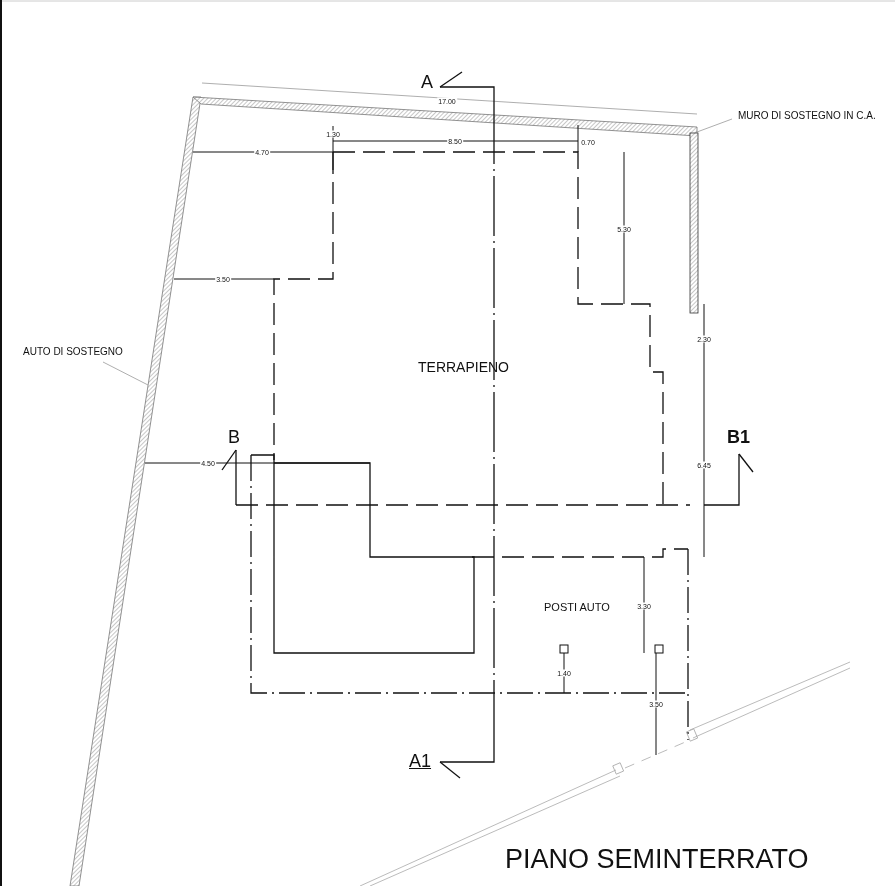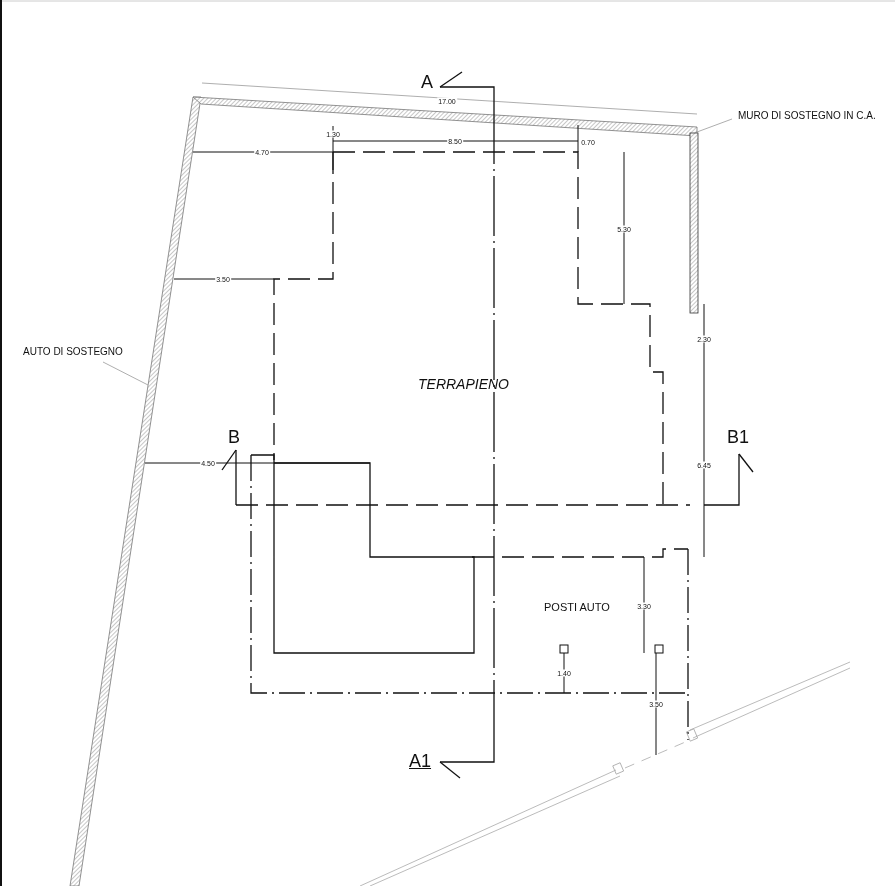--- a/index.html
+++ b/index.html
@@ -96,42 +96,43 @@
       <line x1="693" y1="738" x2="850" y2="668"></line>
       <rect x="688" y="730" width="8" height="10" transform="rotate(-23 692 735)"></rect>
       <line x1="360" y1="886" x2="616" y2="770"></line>
       <line x1="370" y1="886" x2="620" y2="776"></line>
       <rect x="614" y="764" width="8" height="9" transform="rotate(-23 618 768)"></rect>
       <line x1="625" y1="768" x2="690" y2="740" stroke-dasharray="10,8"></line>
     </g>
   </svg>
 
   
-  <span class="lbl room" style="left:418px; top:377px;font-style:italic;">TERRAPIENO</span>
+  <span class="lbl room" style="left:418px; top:360px;">TERRAPIENO</span>
   <span class="lbl room-sm" style="left:544px; top:602px;text-align:center;">POSTI AUTO</span>
 
   
   <span class="lbl note" style="left:738px; top:111px;">MURO DI SOSTEGNO IN C.A.</span>
   <span class="lbl note" style="left:23px; top:347px;">AUTO DI SOSTEGNO</span>
 
   
   <span class="lbl sec" style="left:421px; top:73px;">A</span>
   <span class="lbl sec" style="left:409px; top:752px;text-decoration:underline;">A1</span>
   <span class="lbl sec" style="left:228px; top:428px;">B</span>
-  <span class="lbl sec" style="left:727px; top:428px;">B1</span>
+  <span class="lbl sec" style="left:727px; top:428px;font-weight:bold;">B1</span>
 
   
   <span class="lbl dim" style="left:447px; top:101px;">17.00</span>
   <span class="lbl dim" style="left:262px; top:152px;">4.70</span>
   <span class="lbl dim" style="left:333px; top:134px;">1.30</span>
   <span class="lbl dim" style="left:455px; top:141px;">8.50</span>
   <span class="lbl dim" style="left:588px; top:142px;">0.70</span>
   <span class="lbl dim" style="left:624px; top:229px;">5.30</span>
   <span class="lbl dim" style="left:223px; top:279px;">3.50</span>
   <span class="lbl dim" style="left:704px; top:339px;">2.30</span>
   <span class="lbl dim" style="left:208px; top:463px;">4.50</span>
   <span class="lbl dim" style="left:704px; top:465px;">6.45</span>
   <span class="lbl dim" style="left:644px; top:606px;">3.30</span>
   <span class="lbl dim" style="left:564px; top:673px;">1.40</span>
   <span class="lbl dim" style="left:656px; top:704px;">3.50</span>
 
   
+  <span class="lbl title" style="left:505px; top:846px;">PIANO SEMINTERRATO</span>
 </div>
 
 </body></html>

